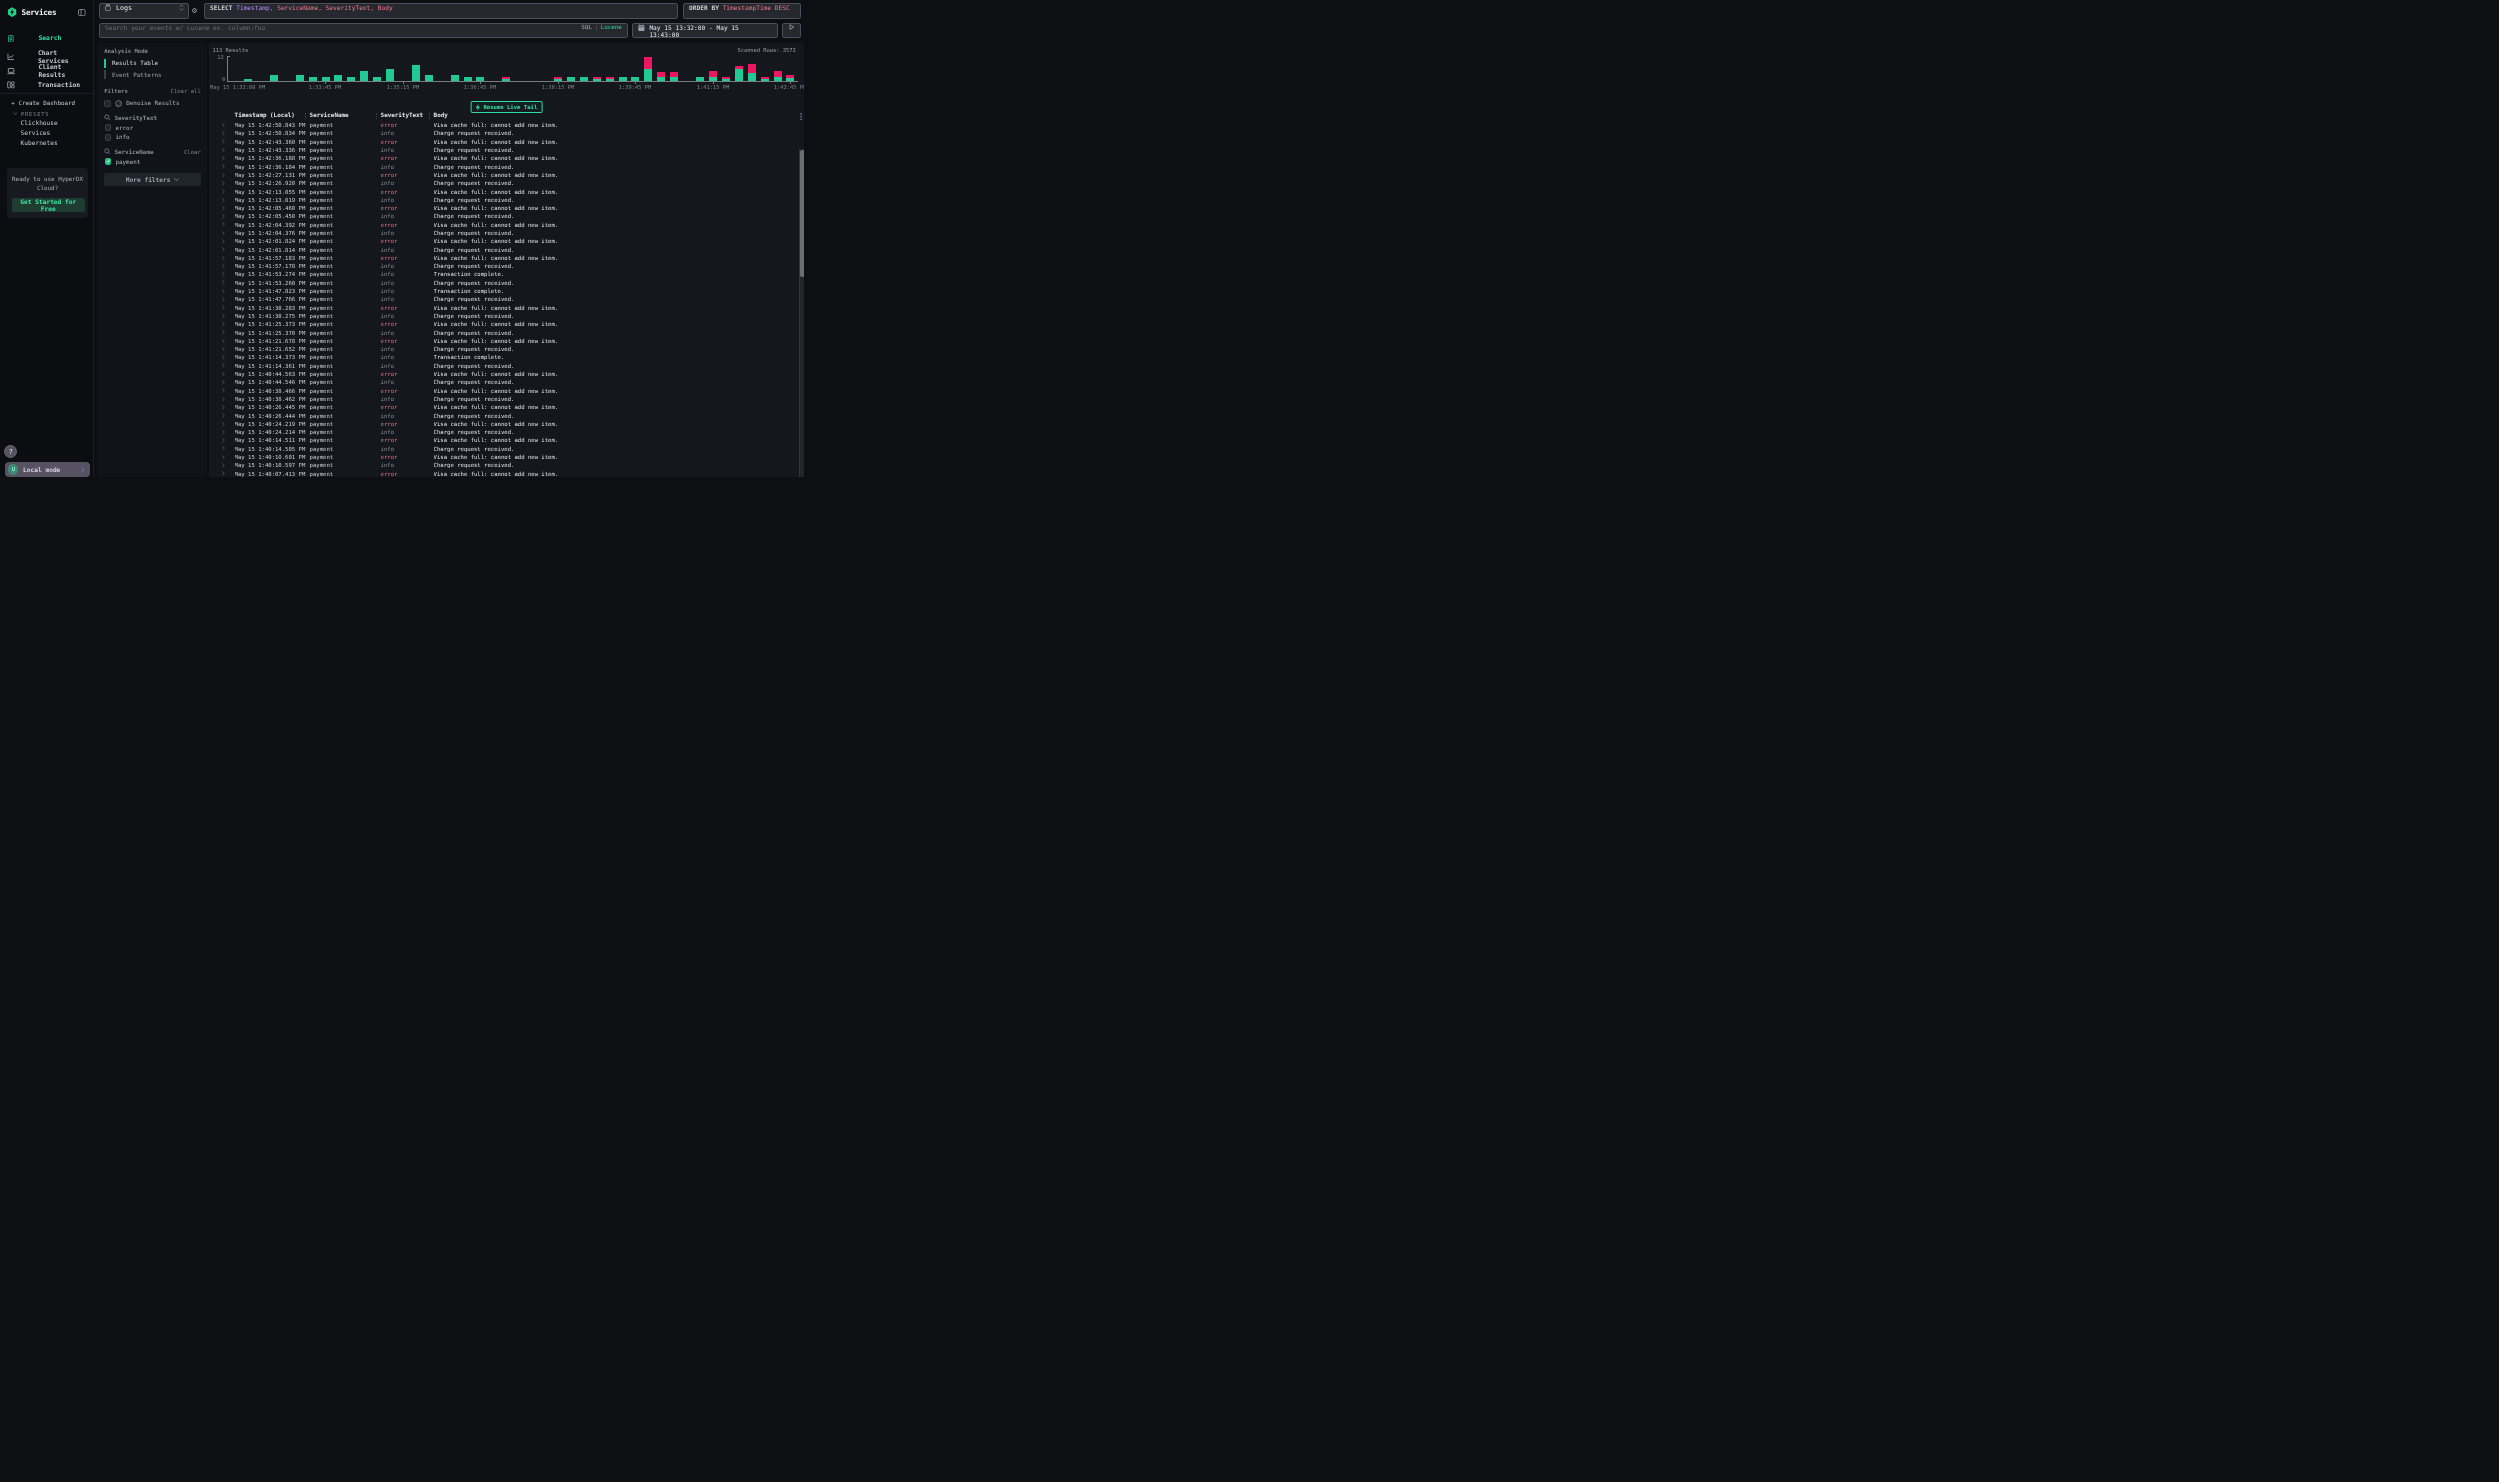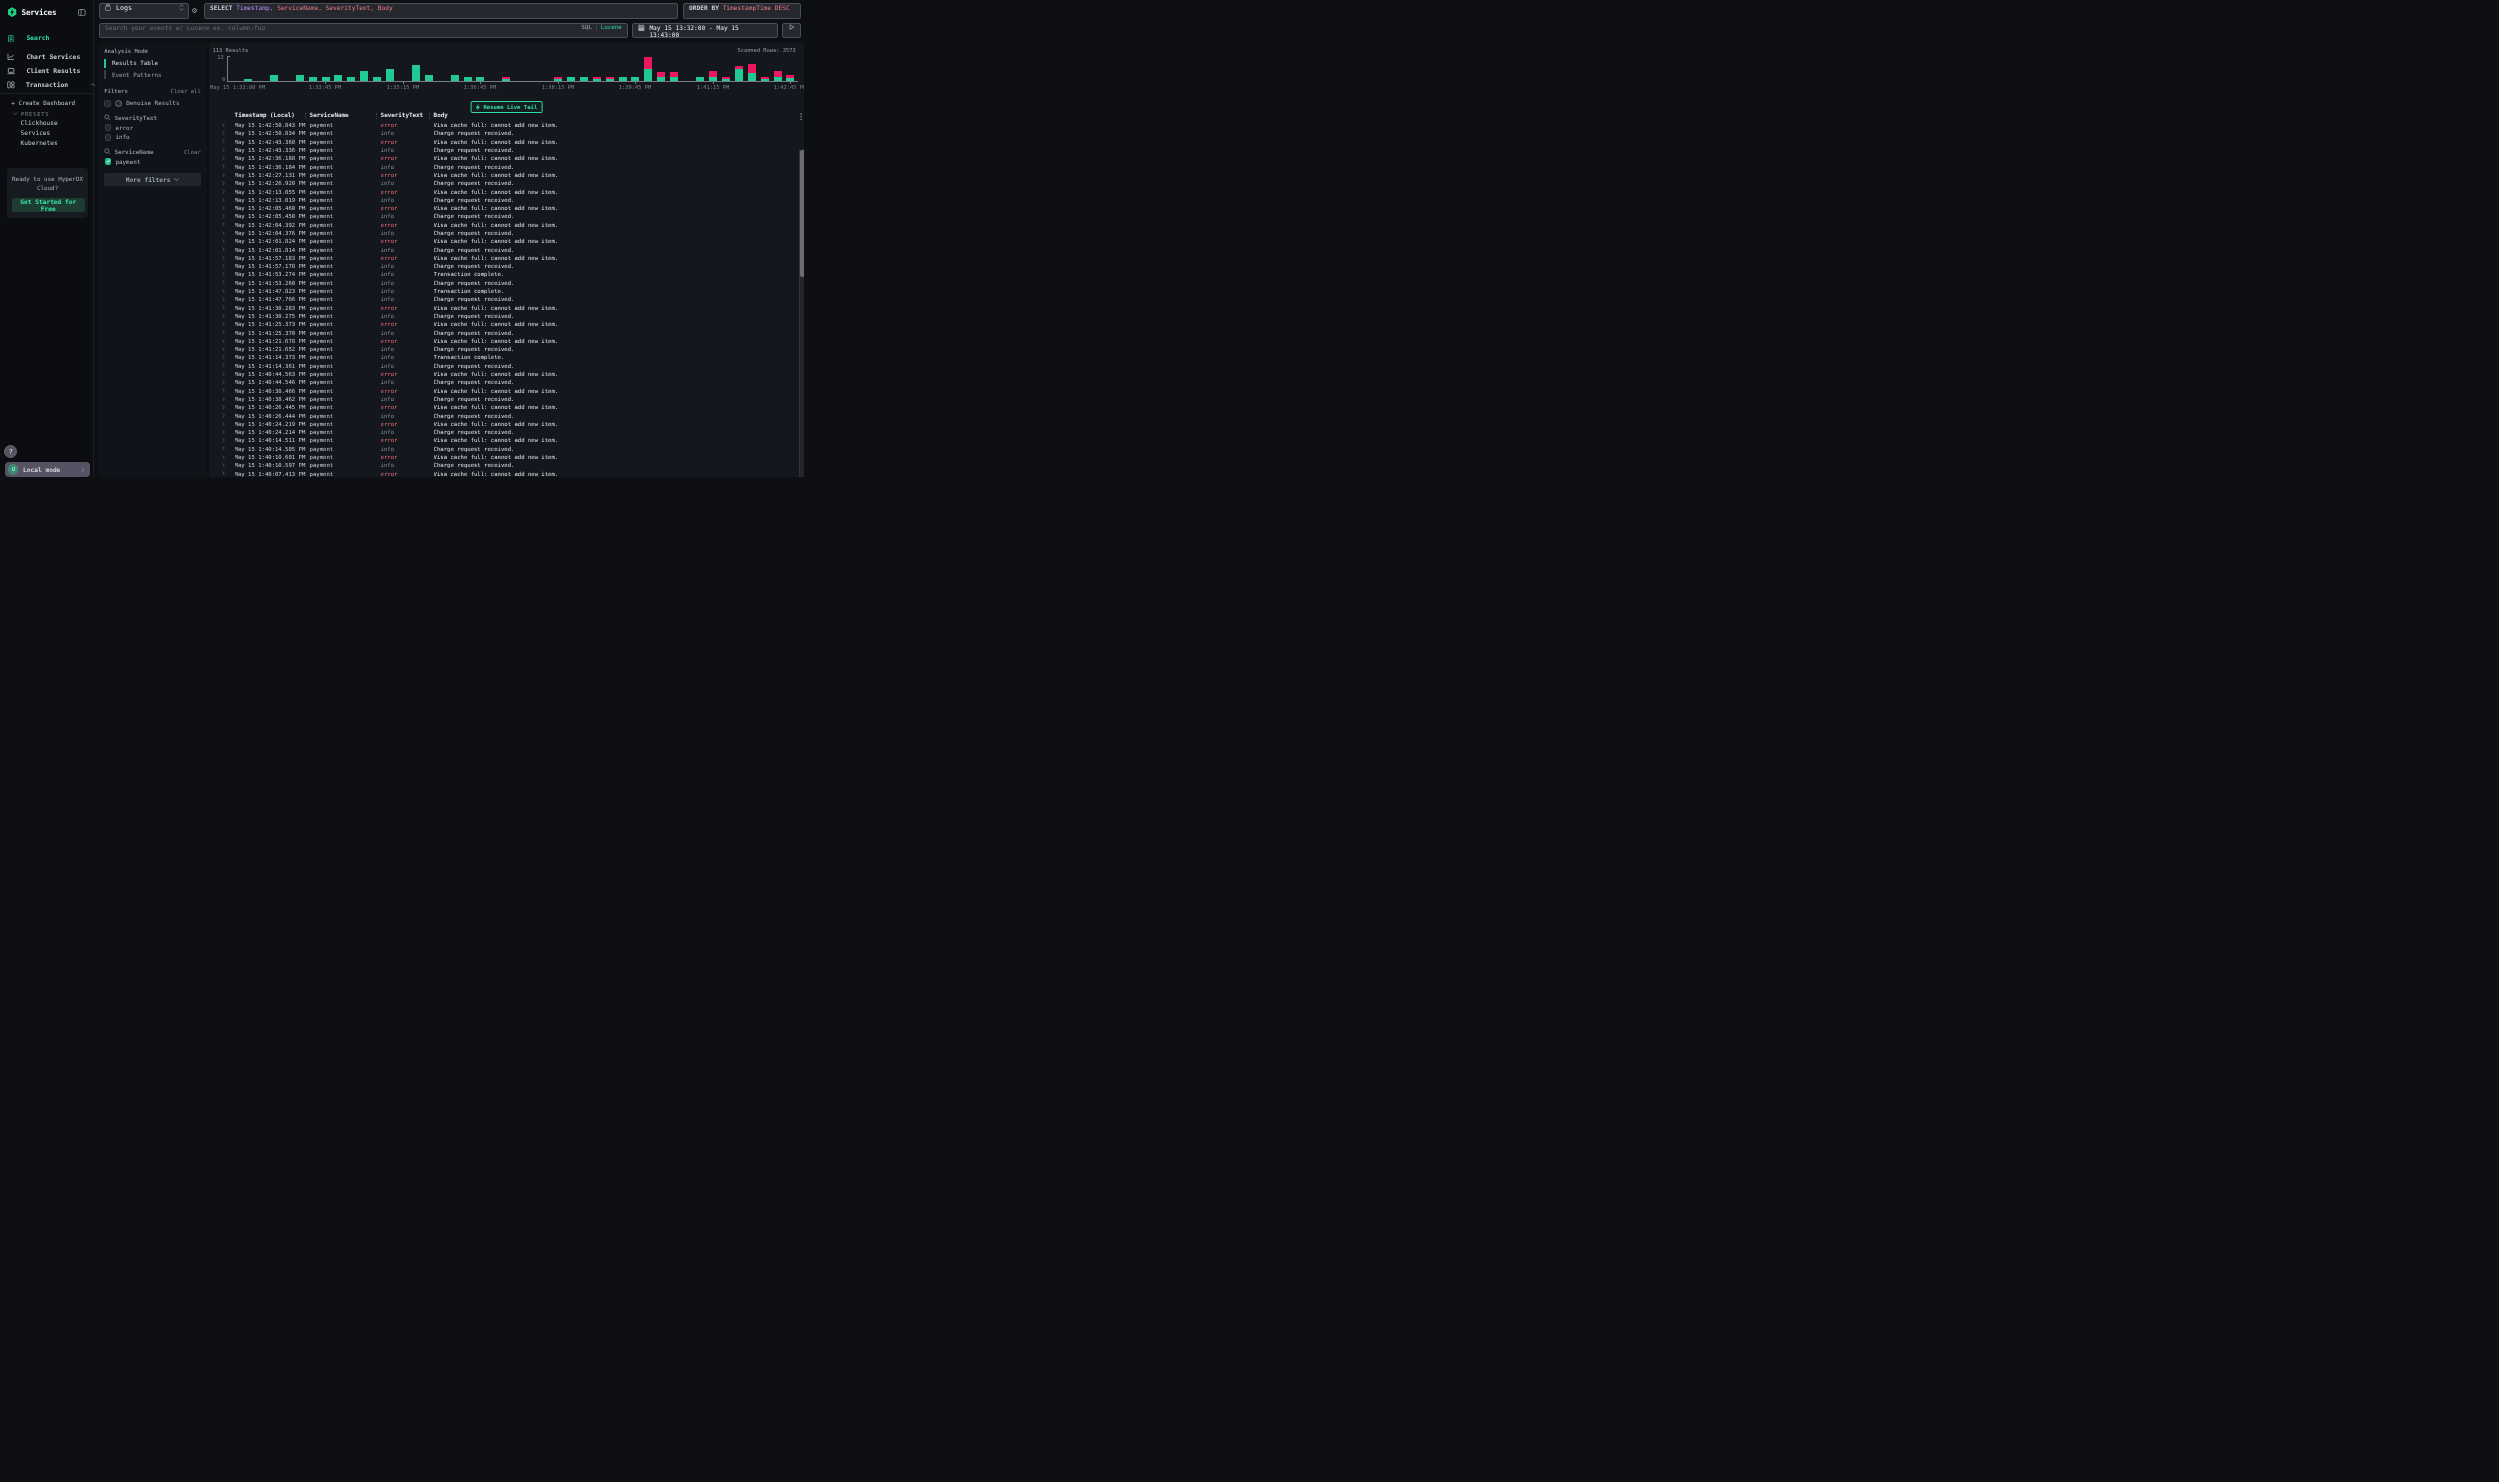--- a/index.html
+++ b/index.html
@@ -7,21 +7,21 @@
        -webkit-font-smoothing:antialiased;color:#c6cad1;}
   .app{position:relative;width:804px;height:477px;background:#0d0f13;}
   svg{display:block;}
 
   
   .sidebar{position:absolute;left:0;top:0;width:94px;height:477px;background:#0b0d10;
            border-right:0.5px solid #1c1f25;box-sizing:border-box;}
   .logo-row{height:24.6px;display:flex;align-items:center;padding:0 7.2px;gap:4.1px;}
   .brand{font-weight:bold;font-size:7.7px;color:#f2f4f6;letter-spacing:-0.3px;flex:1;}
   .collapse-btn{color:#aeb3bb;cursor:pointer;}
-  .nav-item{display:flex;align-items:center;gap:11px;height:11.3px;padding:0 7.2px;font-size:6.4px;
+  .nav-item{display:flex;align-items:center;gap:23px;height:11.3px;padding:0 7.2px;font-size:6.4px;
             font-weight:bold;color:#c6cad1;cursor:pointer;}
   .nav-item .nav-ic{width:8.2px;display:flex;justify-content:center;}
   .nav-item.active{color:#2fe0a6;}
   .nav-item.first{margin-top:8.2px;margin-bottom:7.2px;}
   .nav-item.rest{margin-bottom:2.6px;}
   .nav-spacer{flex:1;}
   .side-divider{border-top:0.5px solid #1c1f25;margin-top:3.1px;}
   .create-dash{margin:5.1px 7.2px 0 11.3px;font-size:5.9px;color:#c6cad1;cursor:pointer;}
   .presets-row{margin:5.1px 7.2px 0 13.3px;display:flex;align-items:center;gap:3.1px;font-size:5.4px;
                color:#7d858f;letter-spacing:0.8px;cursor:pointer;}

